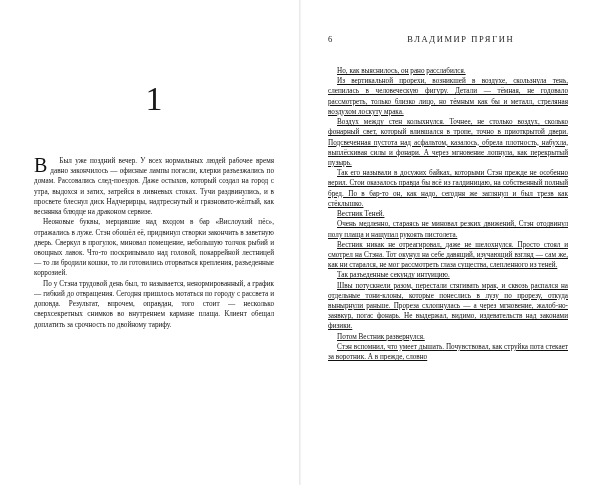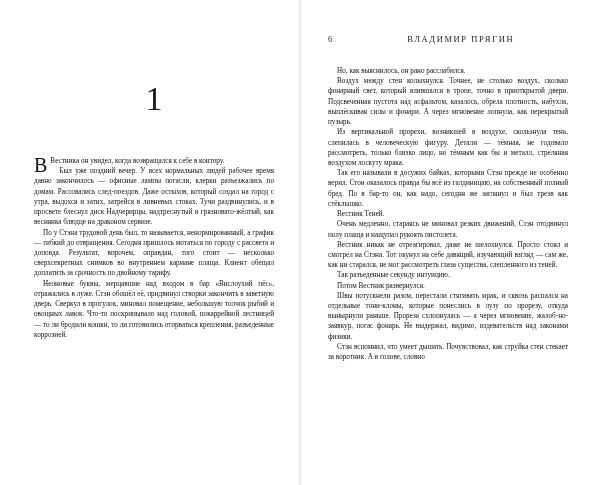--- a/index.html
+++ b/index.html
@@ -88,56 +88,56 @@
     font-size: 20px;
     line-height: 0.82;
     padding: 1px 2px 0 0;
     margin-right: 1px;
     font-family: "Liberation Serif", serif;
   }
   .gap {
     height: 6px;
   }
   .col-left-body p.body { margin-bottom: 0; }
-  .col-right-body p.body { margin-bottom: 0; }
+  .col-right-body p.body { margin-bottom: 0; text-decoration: underline; }
 </style>
 </head>
 <body>
 
 <div class="spread">
 
   <div class="page page-left">
     <div class="chapter-number">1</div>
     <div class="col-left-body">
       <p class="body first dropcap-para">
-        <span class="dropcap">В</span><span>Вестника он увидел, когда возвращался к себе в контору.</span>
+        <span class="dropcap">В</span>
       </p>
       <p class="body">Был уже поздний вечер. У всех нормальных людей рабочее время давно закончилось — офисные лампы погасли, клерки разъезжались по домам. Рассовались след-поездов. Даже остыхов, который создал на город с утра, выдохся и затих, затрейся в ливневых стоках. Тучи раздвинулись, и в просвете блеснул диск Надчерирцы, надтреснутый и грязновато-жёлтый, как веснянка блюдце на драконом сервизе.</p>
+      <p class="body">Неоновые буквы, мерцавшие над входом в бар «Вислоухий пёс», отражались в луже. Стэн обошёл её, придвинул створки закончить в заветную дверь. Сверкул в прогулок, миновал помещение, небольшую толчок рыбий и овощных лавок. Что-то поскрипывало над головой, покаррейной лестницей — то ли бродили кошки, то ли готовились оторваться крепления, разъеденные коррозией.</p>
       <p class="body">По у Стэна трудовой день был, то называется, ненормированный, а график — гибкий до отвращения. Сегодня пришлось мотаться по городу с рассвета и доповда. Результат, впрочем, оправдан, того стоит — несколько сверхсекретных снимков во внутреннем кармане плаща. Клиент обещал доплатить за срочность по двойному тарифу.</p>
-      <p class="body">Неоновые буквы, мерцавшие над входом в бар «Вислоухий пёс», отражались в луже. Стэн обошёл её, придвинул створки закончить в заветную дверь. Сверкул в прогулок, миновал помещение, небольшую толчок рыбий и овощных лавок. Что-то поскрипывало над головой, покаррейной лестницей — то ли бродили кошки, то ли готовились оторваться крепления, разъеденные коррозией.</p>
       <div class="gap"></div>
     </div>
   </div>
 
   <div class="gutter-shadow"></div>
 
   <div class="page page-right">
     <div class="running-head">
       <span class="folio">6</span>
       <span class="author">ВЛАДИМИР ПРЯГИН</span>
     </div>
     <div class="col-right-body">
       <p class="body">Но, как выяснилось, он рано расслабился.</p>
+      <p class="body">Из вертикальной прорехи, возникшей в воздухе, скользнула тень, слепилась в человеческую фигуру. Детали — тёмная, не годовало рассмотреть, только близко лицо, но тёмным как бы и металл, стреляная воздухом лоскуту мрака.</p>
       <p class="body">Воздух между стен колыхнулся. Точнее, не столько воздух, сколько фонарный свет, который влившался в тропе, точно в приоткрытой двери. Подсвеченная пустота над асфальтом, казалось, обрела плотность, набухла, выплёскивая силы и фонари. А через мгновение лопнула, как перекрытый пузырь.</p>
-      <p class="body">Из вертикальной прорехи, возникшей в воздухе, скользнула тень, слепилась в человеческую фигуру. Детали — тёмная, не годовало рассмотреть, только близко лицо, но тёмным как бы и металл, стреляная воздухом лоскуту мрака.</p>
       <p class="body">Так его называли в досужих байках, которыми Стэн прежде не особенно верил. Стои оказалось правда бы всё из галдиницаю, на собственный полный бред. По в бар-то он, как надо, сегодня же заглянул и был трезв как стёклышко.</p>
       <p class="body">Вестник Теней.</p>
       <p class="body">Очень медленно, стараясь не миновал резких движений, Стэн отодвинул полу плаща и нащупал рукоять пистолета.</p>
       <p class="body">Вестник никак не отреагировал, даже не шелохнулся. Просто стоял и смотрел на Стэна. Тот окунул на себе давящий, изучающий взгляд — сам же, как ни старался, не мог рассмотреть глаза существа, слепленного из теней.</p>
       <p class="body">Так разъеденные секунду интуицию.</p>
+      <p class="body">Швы потускнели разом, перестали стягивать мрак, и сквозь распался на отдельные тони-клоны, которые понеслись в лузу по прорезу, откуда вынырнули раньше. Прореза схлопнулась — а через мгновение, жалоб-но-заявкур, погас фонарь. Не выдержал, видимо, издевательств над законами физики.</p>
       <p class="body">Потом Вестник развернулся.</p>
-      <p class="body">Швы потускнели разом, перестали стягивать мрак, и сквозь распался на отдельные тони-клоны, которые понеслись в лузу по прорезу, откуда вынырнули раньше. Прореза схлопнулась — а через мгновение, жалоб-но-заявкур, погас фонарь. Не выдержал, видимо, издевательств над законами физики.</p>
-      <p class="body">Стэн вспомнил, что умеет дышать. Почувствовал, как струйка стен стекает за воротник. А в голове, словно</p>
+      <p class="body">Стэн вспомнил, что умеет дышать. Почувствовал, как струйка пота стекает за воротник. А в прежде, словно</p>
       <p class="body"></p>
     </div>
   </div>
 
 </div>
 
 </body></html>

